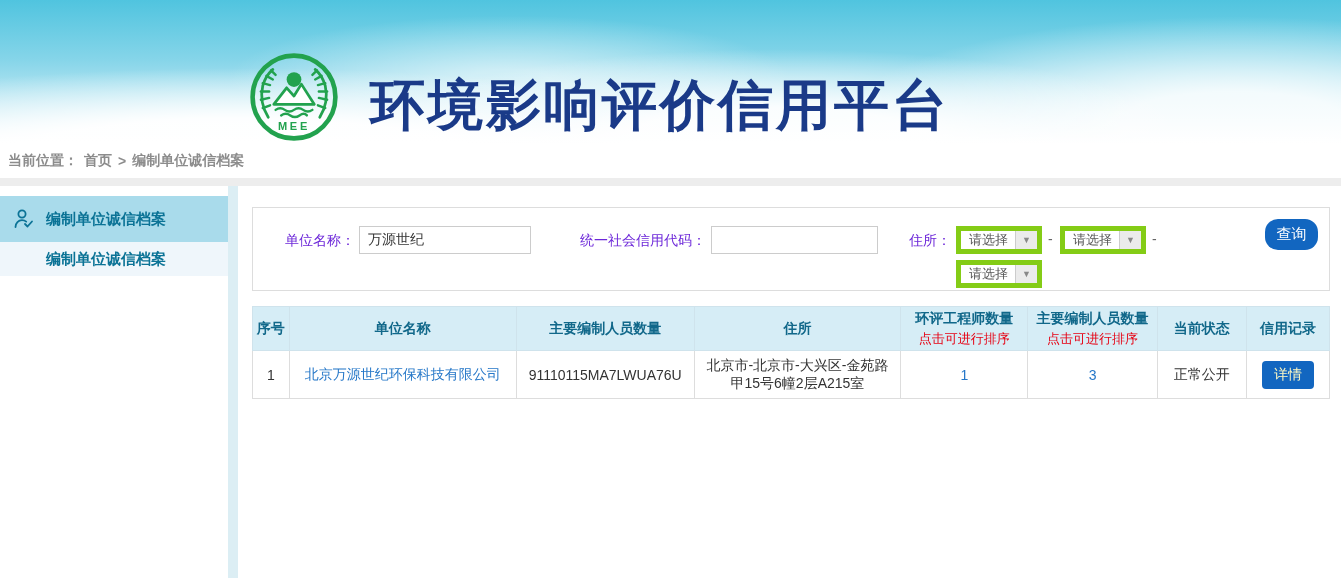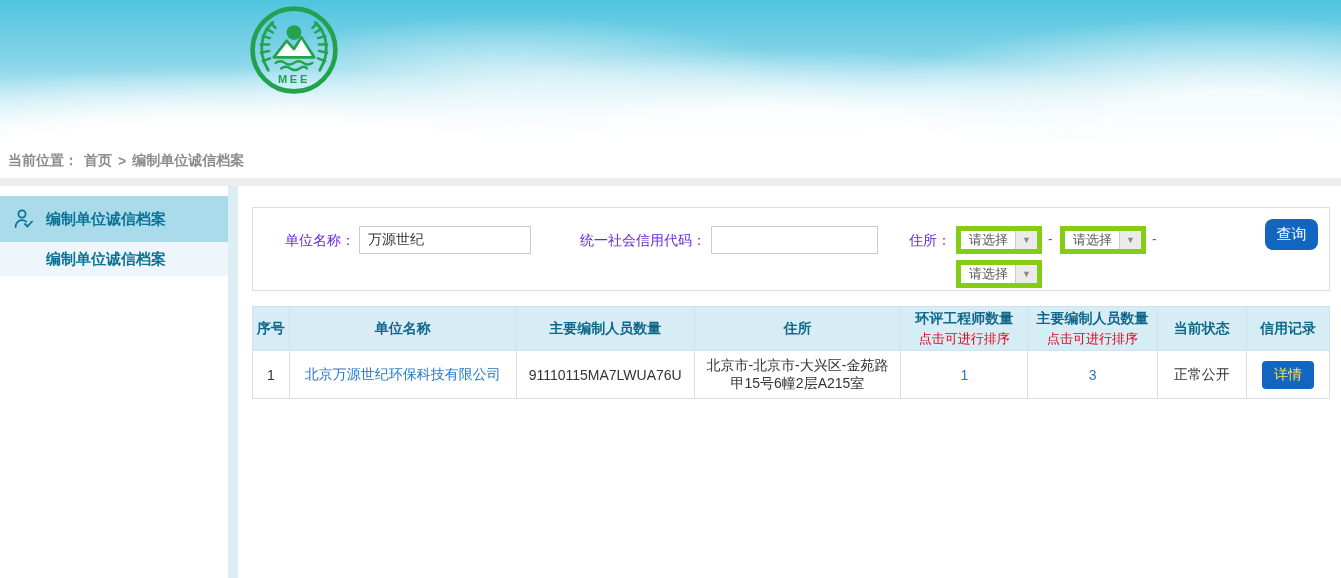--- a/index.html
+++ b/index.html
@@ -8,21 +8,21 @@
 
   
   .banner { height:143px; position:relative;
     background:
       radial-gradient(55% 120px at 18% 108%, rgba(255,255,255,.96) 30%, rgba(255,255,255,0) 72%),
       radial-gradient(45% 130px at 58% 98%, rgba(255,255,255,.92) 25%, rgba(255,255,255,0) 70%),
       radial-gradient(42% 150px at 92% 85%, rgba(255,255,255,.85) 20%, rgba(255,255,255,0) 70%),
       radial-gradient(30% 90px at 38% 55%, rgba(255,255,255,.55) 10%, rgba(255,255,255,0) 70%),
       linear-gradient(180deg, #50c4df 0%, #86d5e9 42%, #cdedf6 80%, #ffffff 100%);
   }
-  .banner-inner { display:flex; align-items:flex-start; padding-left:248px; height:100%; }
+  .banner-inner { display:flex; align-items:flex-end; padding-left:248px; height:100%; }
   .logo { width:92px; height:92px; margin-top:4px; flex:0 0 auto; }
   .site-title { margin-left:30px; font-size:55px; font-weight:bold;
     color:var(--title-navy,#1a3a88); letter-spacing:3px; white-space:nowrap;
     font-family:"Liberation Sans","DejaVu Sans",sans-serif; }
 
   
   .breadcrumb-bar { height:35px; display:flex; align-items:center; padding-left:8px;
     background:#fff; font-size:14px; color:var(--breadcrumb-gray,#8c8c8c); }
   .breadcrumb-bar span { margin-right:6px;font-weight:bold; }
   .crumb-link { cursor:pointer; }
@@ -59,33 +59,33 @@
   .dd-2 { left:807px; top:18px; }
   .dd-3 { left:703px; top:52px; }
   .dd-text { flex:1; font-size:13px; color:#555; padding-left:8px; }
   .dd-arrow { width:22px; height:100%; background:#ebebeb; border-left:1px solid #ccc;
     display:flex; align-items:center; justify-content:center; font-size:9px; color:#888; }
   .dash { position:absolute; font-size:14px; color:#666; }
   .dash-1 { left:795px; top:23px; }
   .dash-2 { left:899px; top:23px; }
 
   .query-btn { position:absolute; right:11px; top:11px; width:53px; height:31px;
-    background:var(--accent-blue,#1266c0); color:#fff; border:none; border-radius:8px;
+    background:var(--accent-blue,#1266c0); color:#fff; border:none; border-radius:13px;
     font-size:15px; cursor:pointer; font-family:inherit; }
 
   
   .results-table { width:100%; margin-top:15px; border-collapse:collapse; table-layout:fixed; }
   .results-table th { background:var(--table-header-bg,#d6edf6); color:var(--table-header-text,#11688a);
     font-size:14px; font-weight:bold; height:44px; border:1px solid #cfe3ec; text-align:center; }
   .results-table td { height:48px; border:1px solid var(--border-gray,#ddd); font-size:14px;
     color:#333; text-align:center; background:#fff; padding:2px 6px; }
   .sortable { cursor:pointer; }
   .sort-hint { color:var(--sort-red,#e60012); font-size:13px; font-weight:normal; margin-top:2px; }
   .cell-link { color:var(--link-blue,#2577c8); text-decoration:none; cursor:pointer; }
-  .detail-btn { background:var(--accent-blue,#1266c0); color:#fde047; border:none; border-radius:4px;
+  .detail-btn { background:var(--accent-blue,#1266c0); color:#fef9c3; border:none; border-radius:4px;
     padding:5px 12px; font-size:14px; cursor:pointer; font-family:inherit; }
   .col-idx{width:3.4%;} .col-name{width:21.1%;} .col-code{width:16.5%;} .col-addr{width:19.2%;}
   .col-eng{width:11.8%;} .col-staff{width:12%;} .col-status{width:8.3%;} .col-credit{width:7.7%;}
 </style>
 </head>
 <body>
 
 <div class="banner">
   <div class="banner-inner">
     <svg class="logo" viewBox="0 0 100 100">
@@ -113,20 +113,21 @@
       <circle cx="50" cy="31" r="8" fill="#22a24e"></circle>
 
       <path d="M28,58 L42,40 L50,49 L58,36 L72,58 Z" fill="#fff" stroke="#22a24e" stroke-width="3" stroke-linejoin="round"></path>
 
       <g stroke="#22a24e" stroke-width="2.6" fill="none" stroke-linecap="round">
         <path d="M30,64 q5,-3.5 10,0 t10,0 t10,0 t10,0"></path>
         <path d="M36,70 q5,-3.5 10,0 t10,0 t8,0"></path>
       </g>
       <text x="50" y="86" text-anchor="middle" font-size="12" font-weight="bold" letter-spacing="3" fill="#22a24e">MEE</text>
     </svg>
+    <div class="site-title">环境影响评价信用平台</div>
   </div>
 </div>
 
 <div class="breadcrumb-bar">
   <span>当前位置：</span>
   <span class="crumb-link">首页</span>
   <span>&gt;</span>
   <span>编制单位诚信档案</span>
 </div>
 <div class="gray-strip"></div>

